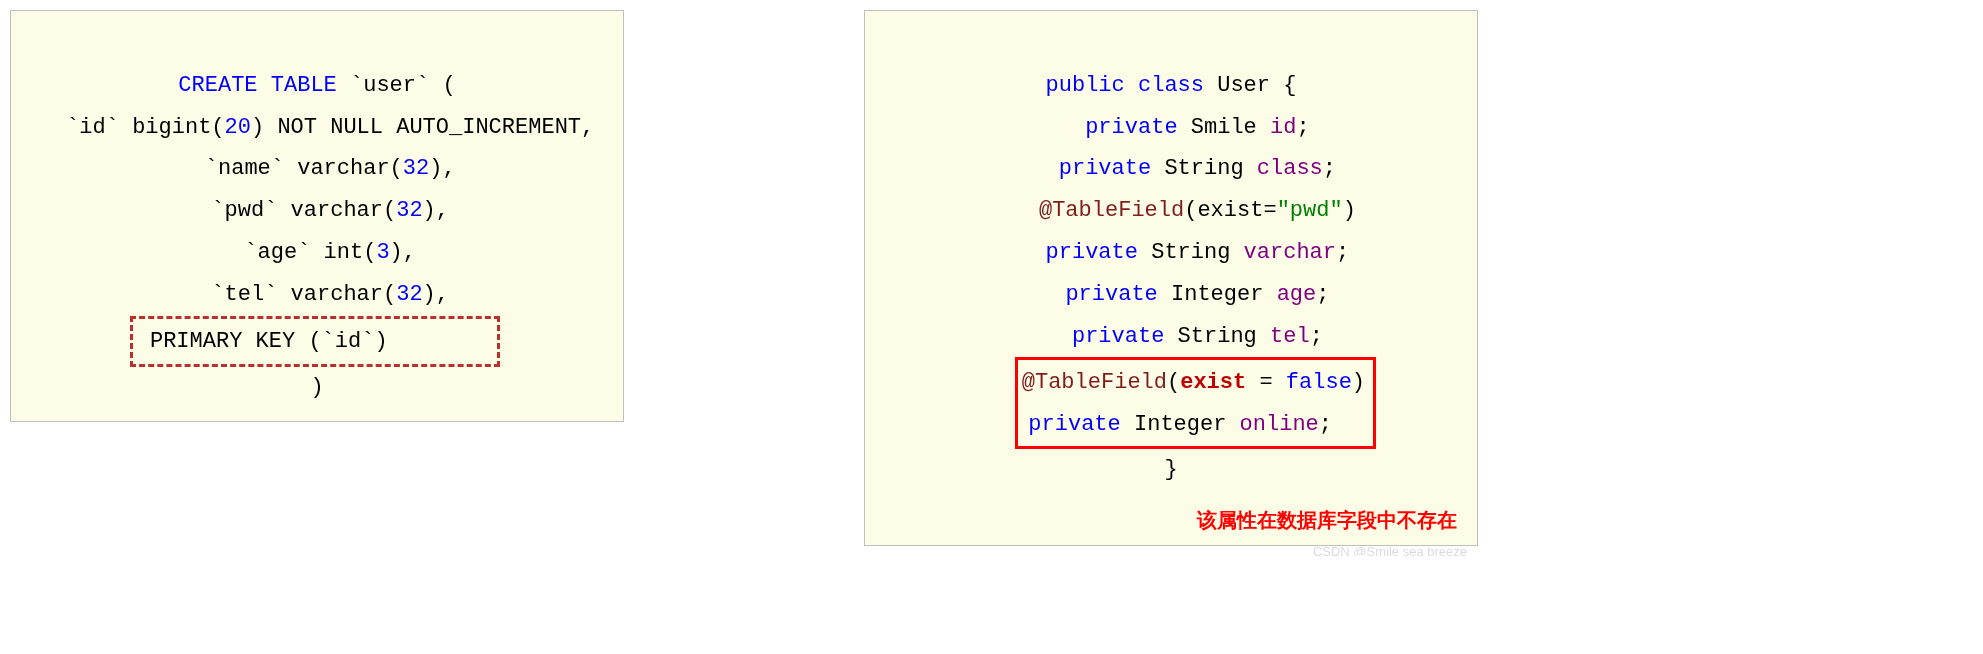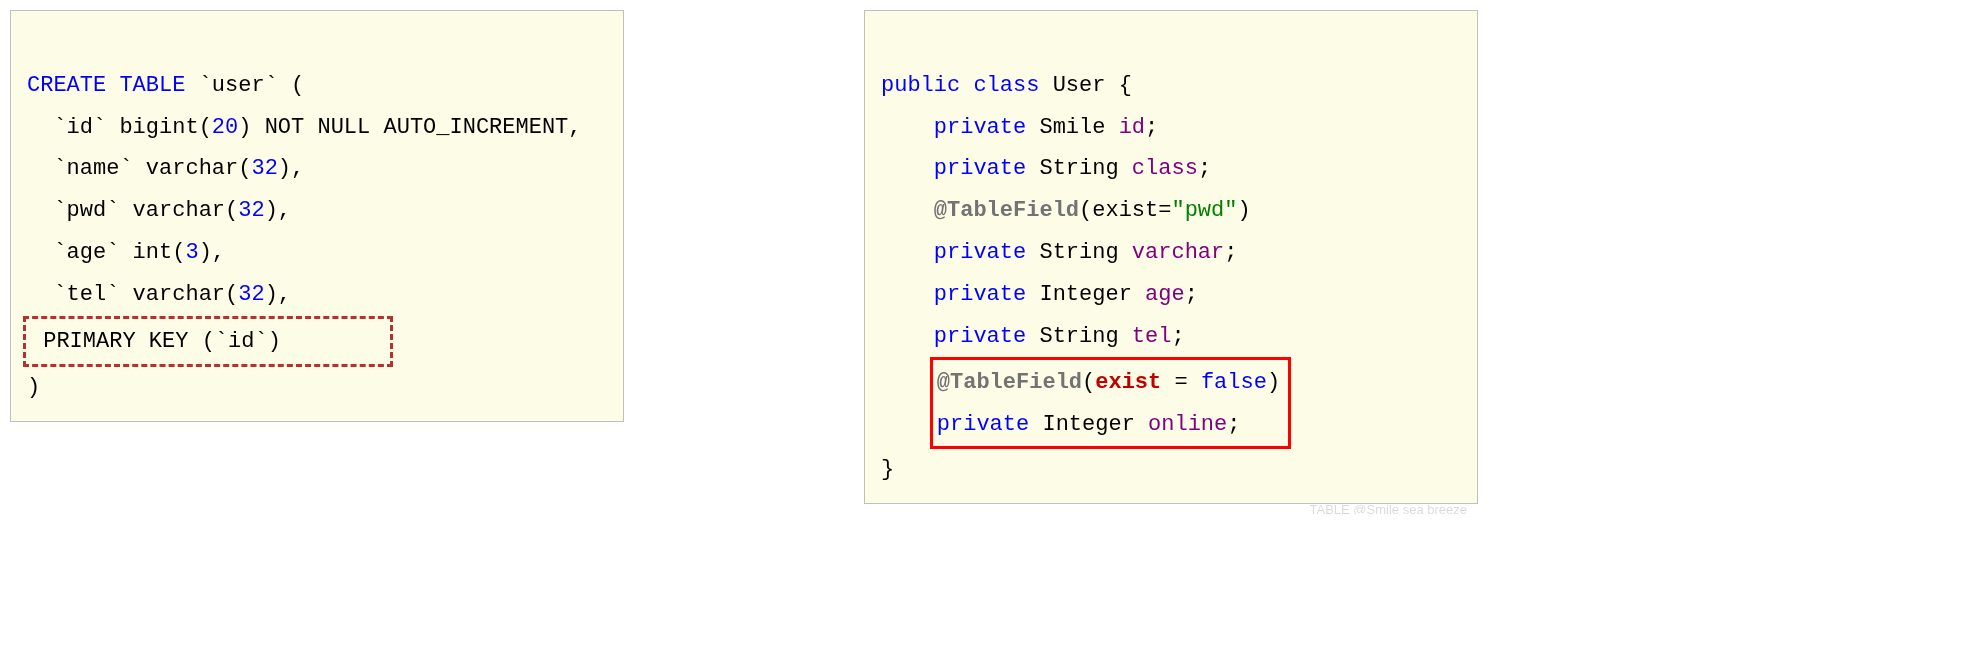--- a/index.html
+++ b/index.html
@@ -7,34 +7,35 @@
     padding: 10px;
     background: #ffffff;
     font-family: Consolas, 'Courier New', monospace;
     font-size: 22px;
     line-height: 1.9;
   }
   .container {
     display: flex;
     gap: 240px;
     align-items: flex-start;
+    text-align: center;
   }
   .code-box {
     background: #fdfde7;
     border: 1px solid #bfbfbf;
     padding: 12px 16px;
     white-space: pre;
     position: relative;
   }
   .left-box { width: 580px; }
   .right-box { width: 580px; }
   .kw-blue { color: #0000ff; }
   .kw-purple { color: #800080; margin-top: 32px; }
   .kw-green { color: #008000; }
-  .kw-olive { color: #737373; font-weight: bold; }
+  .kw-olive { color: #7f1d1d; }
   .kw-red-bold { color: #c00000; font-weight: bold; }
   .plain { color: #000000; }
   .dashed-box {
     border: 3px dashed #b8312f;
     padding: 2px 4px;
     display: inline-block;
     margin-left: -4px;
   }
   .solid-box {
     border: 3px solid #ff0000;
@@ -79,15 +80,16 @@
 <span class="kw-blue">public</span> <span class="kw-blue">class</span><span class="plain"> User {</span>
     <span class="kw-blue">private</span><span class="plain"> Smile </span><span class="kw-purple">id</span><span class="plain">;</span>
     <span class="kw-blue">private</span><span class="plain"> String </span><span class="kw-purple">class</span><span class="plain">;</span>
     <span class="kw-olive">@TableField</span><span class="plain">(exist=</span><span class="kw-green">"pwd"</span><span class="plain">)</span>
     <span class="kw-blue">private</span><span class="plain"> String </span><span class="kw-purple">varchar</span><span class="plain">;</span>
     <span class="kw-blue">private</span><span class="plain"> Integer </span><span class="kw-purple">age</span><span class="plain">;</span>
     <span class="kw-blue">private</span><span class="plain"> String </span><span class="kw-purple">tel</span><span class="plain">;</span>
     <span class="solid-box"><span class="kw-olive">@TableField</span><span class="plain">(</span><span class="kw-red-bold">exist</span><span class="plain"> = </span><span class="kw-blue">false</span><span class="plain">)</span>
 <span class="kw-blue">private</span><span class="plain"> Integer </span><span class="kw-purple">online</span><span class="plain">;</span>  </span>
 <span class="plain">}</span>
-<span class="watermark">TABLE @Smile sea breeze</span></div>
+<span class="note">该属性在数据库字段中不存在</span>
+<span class="watermark">CSDN @Smile sea breeze</span></div>
 
 </div>
 
 </body></html>

